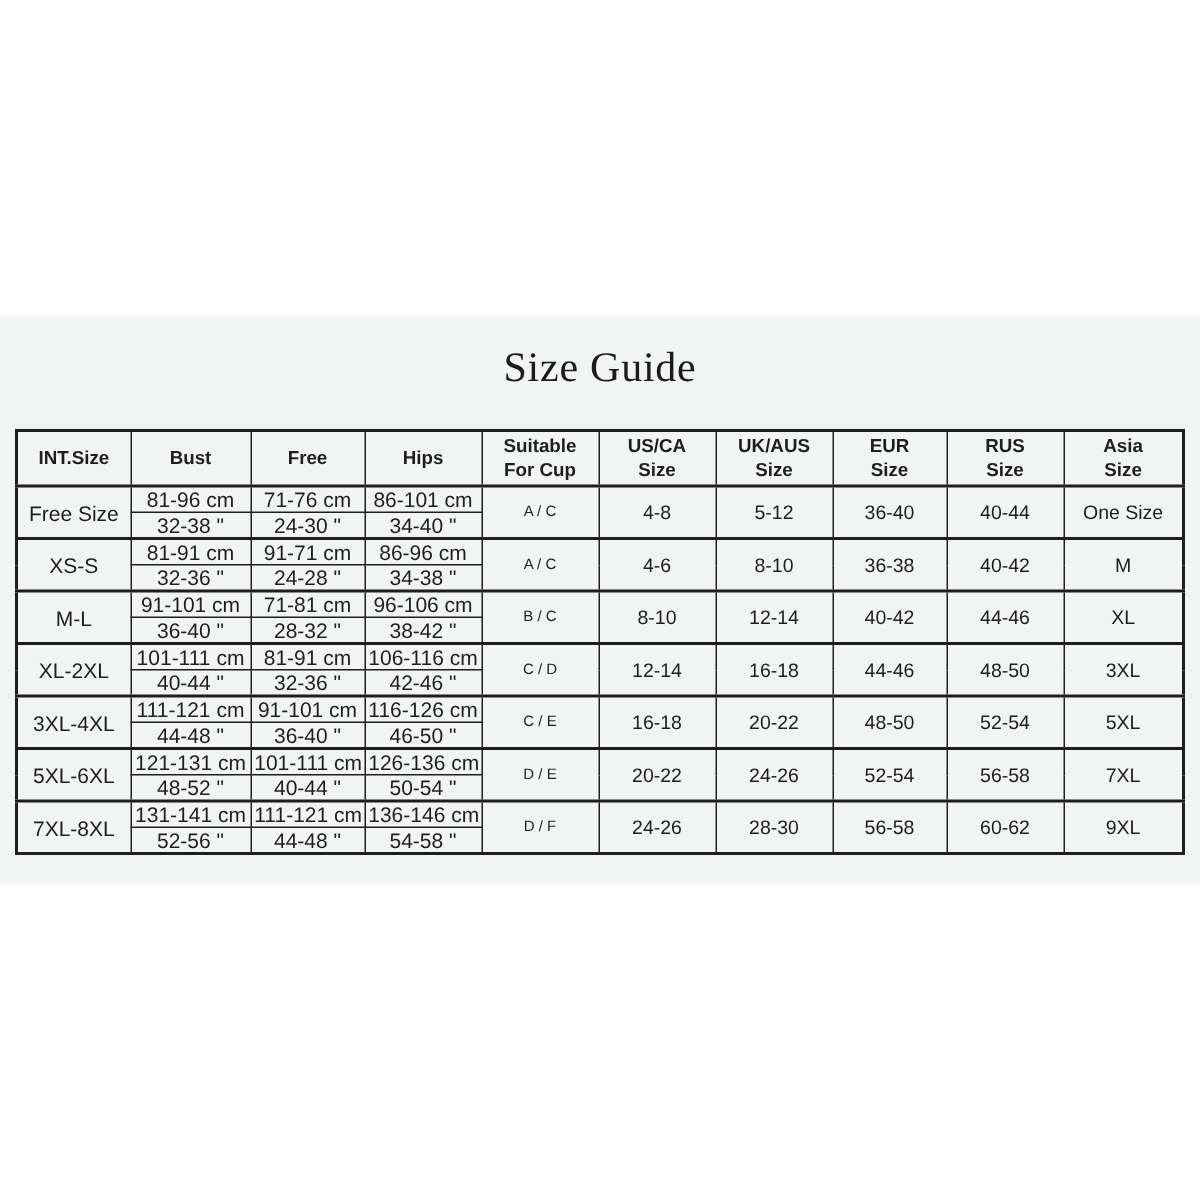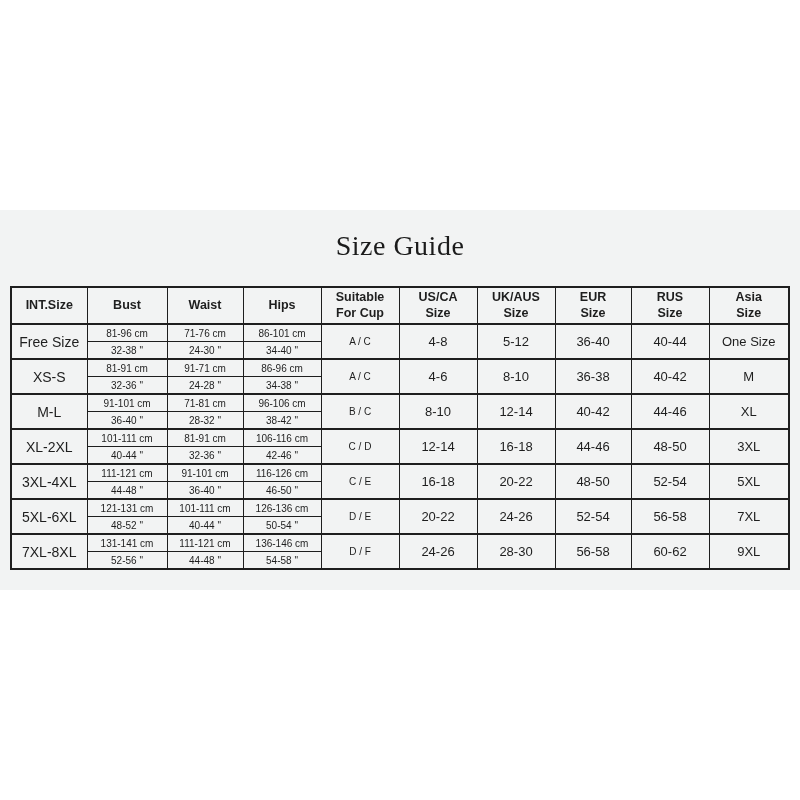--- a/index.html
+++ b/index.html
@@ -45,21 +45,21 @@
     text-align: center;
     vertical-align: middle;
   }
   .size-table tbody tr.group-top td { border-top-width: 2px; }
   .size-table td {
     text-align: center;
     vertical-align: middle;
     padding: 0 2px;
     white-space: nowrap;
   }
-  .size-table td.cm, .size-table td.in { height: 16px; font-size: 10px; }
+  .size-table td.cm, .size-table td.in { height: 16px; font-size: 14px; }
   .size-table td.int  { font-size: 14px; margin-left: 46px; }
   .size-table td.cup  { font-size: 10px; }
   .size-table td.size { font-size: 13px; margin-left: 40px; }
 </style>
 </head>
 <body>
 
 <div id="app">
   <div class="panel">
     <h1 class="title">Size Guide</h1>
@@ -78,21 +78,21 @@
         </colgroup>
       <thead>
         <tr>
             <th>
               <div>INT.Size</div>
             </th>
             <th>
               <div>Bust</div>
             </th>
             <th>
-              <div>Waist</div>
+              <div>Free</div>
             </th>
             <th>
               <div>Hips</div>
             </th>
             <th>
               <div>Suitable</div>
               <div>For Cup</div>
             </th>
             <th>
               <div>US/CA</div>

